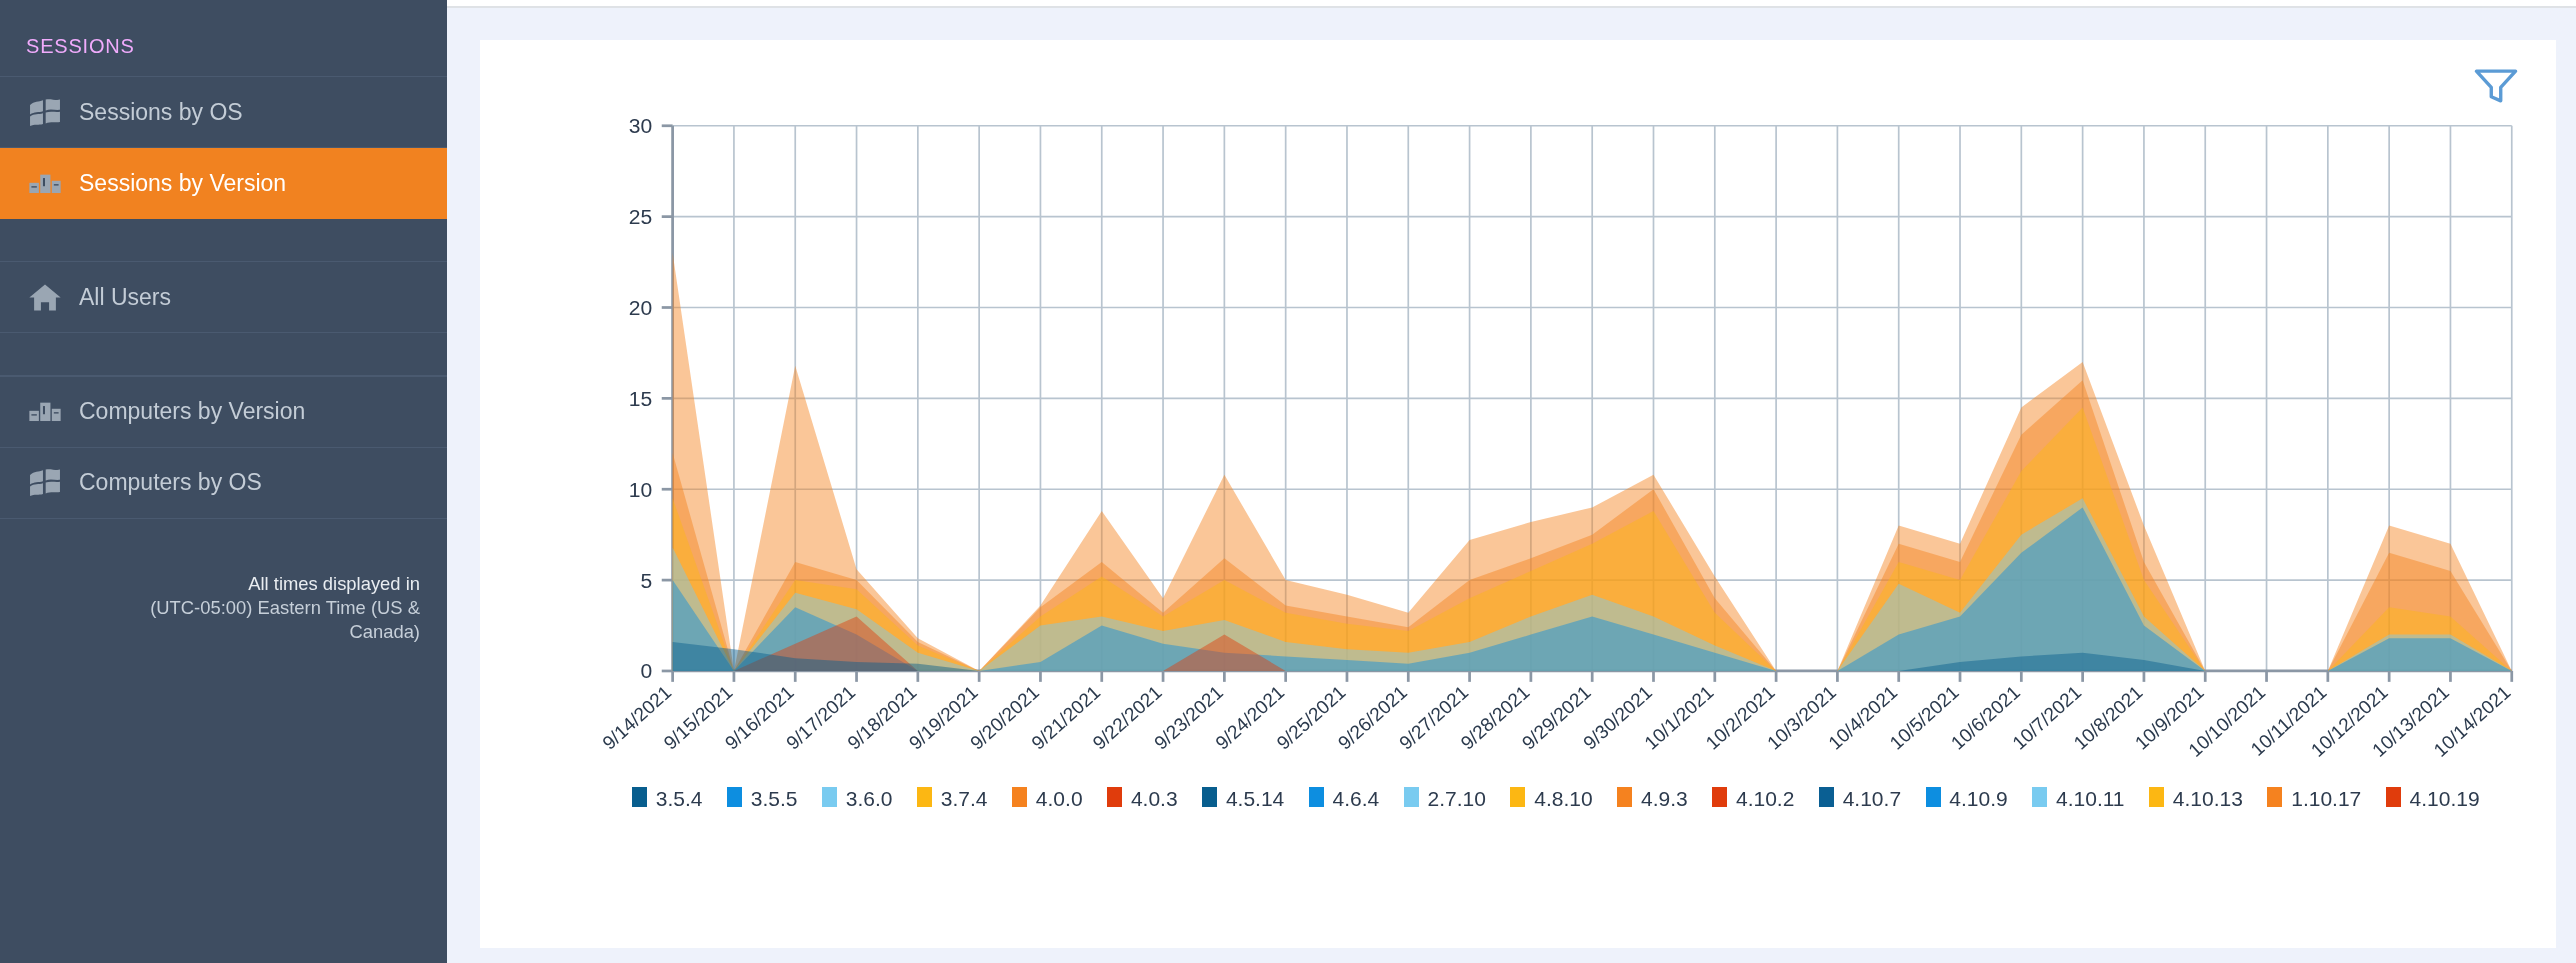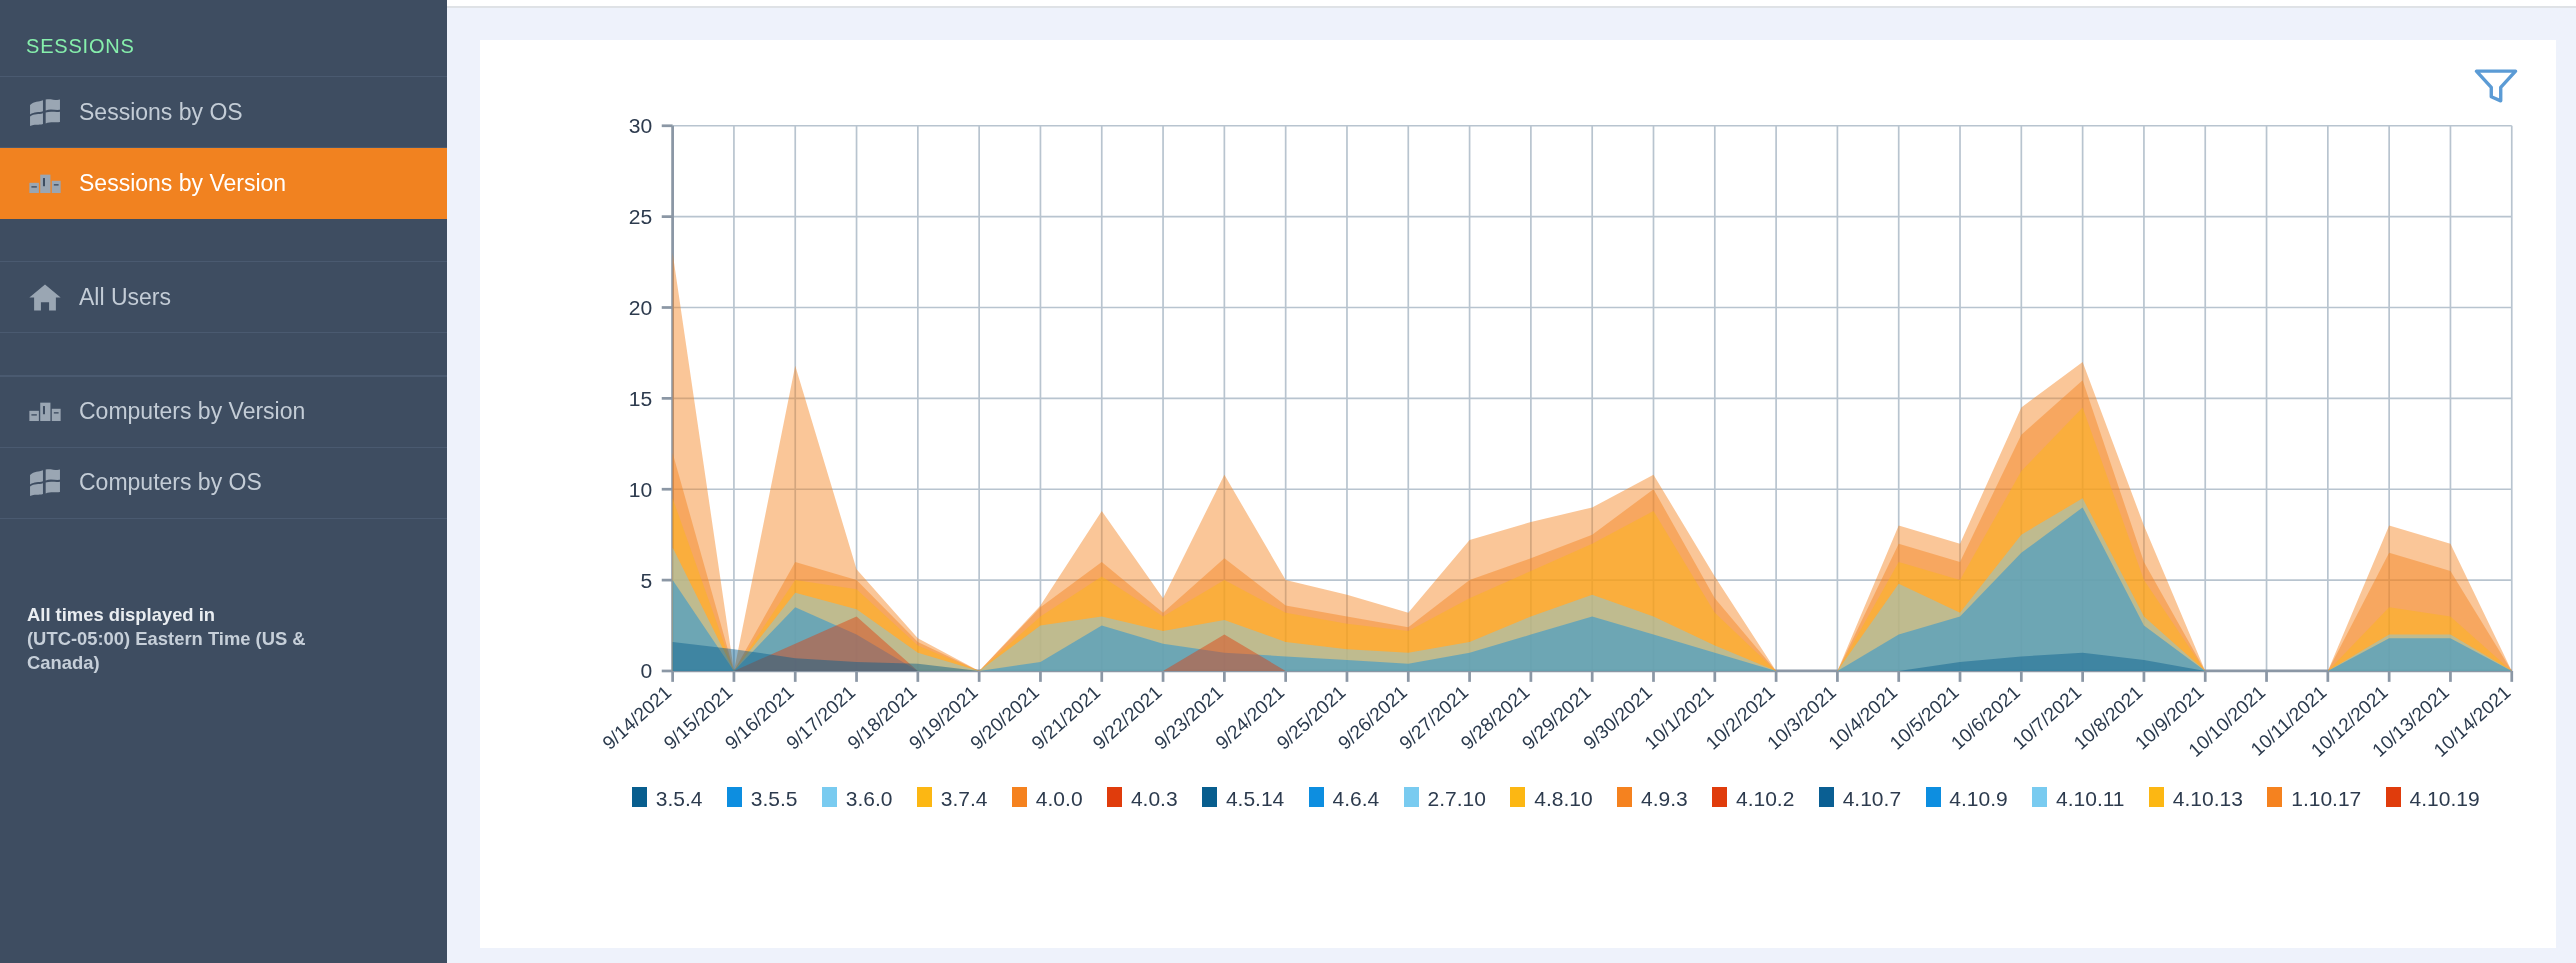--- a/index.html
+++ b/index.html
@@ -12,21 +12,21 @@
   #app { position: relative; width: 2576px; height: 963px; background:#ffffff; }
 
   
   #sidebar {
     position: absolute; left: 0; top: 0;
     width: 447px; height: 963px;
     background: #3e4d61;
     overflow: hidden;
   }
   .side-group-title {
-    color: #86efac;
+    color: #f0abfc;
     font-size: 20px;
     letter-spacing: 0.8px;
     padding: 35px 0 17.7px 26px;
     font-weight: 400;
   }
   .side-sep { height: 1.4px; background: #4a5a70; width: 100%; }
   .side-item {
     position: relative;
     display: flex; align-items: center;
     height: 71px;
@@ -51,27 +51,26 @@
     content: "";
     position: absolute;
     right: -31px; top: 0;
     width: 0; height: 0;
     border-top: 35px solid transparent;
     border-bottom: 35px solid transparent;
     border-left: 31px solid #f18220;
   }
   .side-blank { height: 42px; }
   .tz-note {
-    margin-top: 84px;
-    text-align: left;
+    margin-top: 53px;
+    text-align: right;
     color: #c6cfd9;
     font-size: 18.4px;
     line-height: 1.30;
     padding: 0 27px;
-    font-weight: bold;
   }
   .tz-note .tz-l1 { color: #e9edf1; }
 
   
   #main {
     position: absolute; left: 447px; top: 0;
     width: 2129px; height: 963px;
     background: #eef2fb;
   }
   #topstrip {

